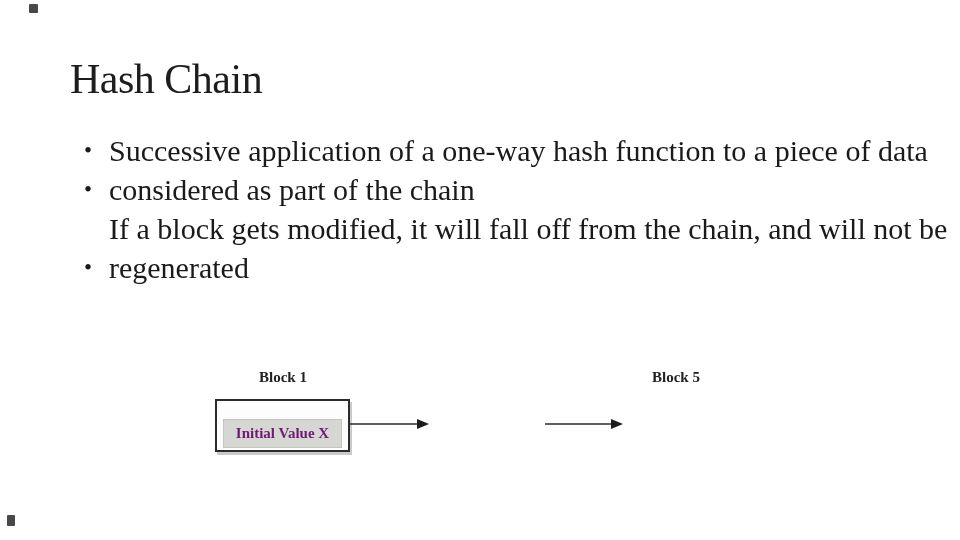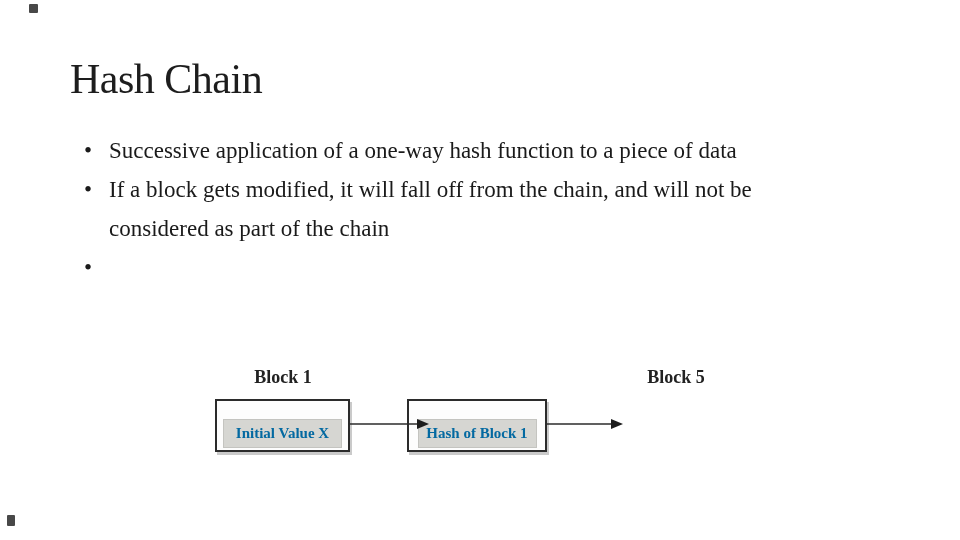--- a/index.html
+++ b/index.html
@@ -15,43 +15,43 @@
   .title{
     position:absolute;left:70px;top:57px;font-size:42px;line-height:1.05;
     font-weight:400;color:#1d1d1d;letter-spacing:-0.5px;white-space:nowrap;
   }
 
   .bullets{position:absolute;left:84px;top:131px;}
   .bullet{display:flex;align-items:flex-start;}
   .bullet .marker{
     width:25px;flex:0 0 25px;font-size:23px;line-height:39px;color:#1a1a1a;
   }
-  .bullet .btext{font-size:23px;line-height:39px;color:#1a1a1a;}
+  .bullet .btext{font-size:30px;line-height:39px;color:#1a1a1a;}
   .bullet .btext .line{white-space:nowrap;}
 
   .diagram{position:absolute;left:0;top:355px;width:960px;height:120px;}
   .block-label{
     position:absolute;top:10px;width:120px;text-align:center;
-    font-size:18px;font-weight:700;color:#222222;line-height:24px;white-space:nowrap;
+    font-size:15px;font-weight:700;color:#222222;line-height:24px;white-space:nowrap;
   }
   .block-label.l1{left:223px;}
   .block-label.l2{left:417px;}
   .block-label.l3{left:616px;}
   .block-box{
     position:absolute;top:44px;height:49px;background:#fdfdfd;
     border:2px solid #2b2b2b;box-shadow:2px 3px 0 rgba(150,150,150,0.5);
     display:flex;align-items:center;justify-content:center;
   }
   .block-box.b1{left:215px;width:131px;}
   .block-box.b2{left:407px;width:136px;}
   .block-box.b3{left:609px;width:132px;}
   .block-value{
     width:117px;height:27px;background:#d6d6d2;border:1px solid #c4c4c0;
     display:flex;align-items:center;justify-content:center;
-    font-size:15px;font-weight:700;color:#0369a1;white-space:nowrap;margin-top:16px;
+    font-size:15px;font-weight:700;color:#701a75;white-space:nowrap;margin-top:16px;
   }
   .connectors{position:absolute;left:0;top:0;width:960px;height:120px;pointer-events:none;}
 </style>
 </head>
 <body>
 
 <div class="slide">
 
   <div class="artifact tl"></div>
   <div class="artifact bl"></div>
@@ -63,43 +63,41 @@
     <div class="bullet">
       <span class="marker">•</span>
       <div class="btext">
         <div class="line">Successive application of a one-way hash function to a piece of data</div>
       </div>
     </div>
 
     <div class="bullet">
       <span class="marker">•</span>
       <div class="btext">
+        <div class="line">considered as part of the chain</div>
         <div class="line">If a block gets modified, it will fall off from the chain, and will not be</div>
-        <div class="line">considered as part of the chain</div>
       </div>
     </div>
 
     <div class="bullet">
       <span class="marker">•</span>
       <div class="btext">
+        <div class="line">regenerated</div>
       </div>
     </div>
 
   </div>
 
   <div class="diagram">
 
     <div class="block-label l1">Block 1</div>
     <div class="block-label l3">Block 5</div>
 
     <div class="block-box b1">
       <div class="block-value">Initial Value X</div>
-    </div>
-    <div class="block-box b2">
-      <div class="block-value">Hash of Block 1</div>
     </div>
 
     <svg class="connectors" viewBox="0 0 960 120" xmlns="http://www.w3.org/2000/svg">
       <line x1="348" y1="69" x2="418" y2="69" stroke="#2b2b2b" stroke-width="1.5"></line>
       <polygon points="429,69 417,64 417,74" fill="#1c1c1c"></polygon>
       <line x1="545" y1="69" x2="612" y2="69" stroke="#2b2b2b" stroke-width="1.5"></line>
       <polygon points="623,69 611,64 611,74" fill="#1c1c1c"></polygon>
     </svg>
 
   </div>

